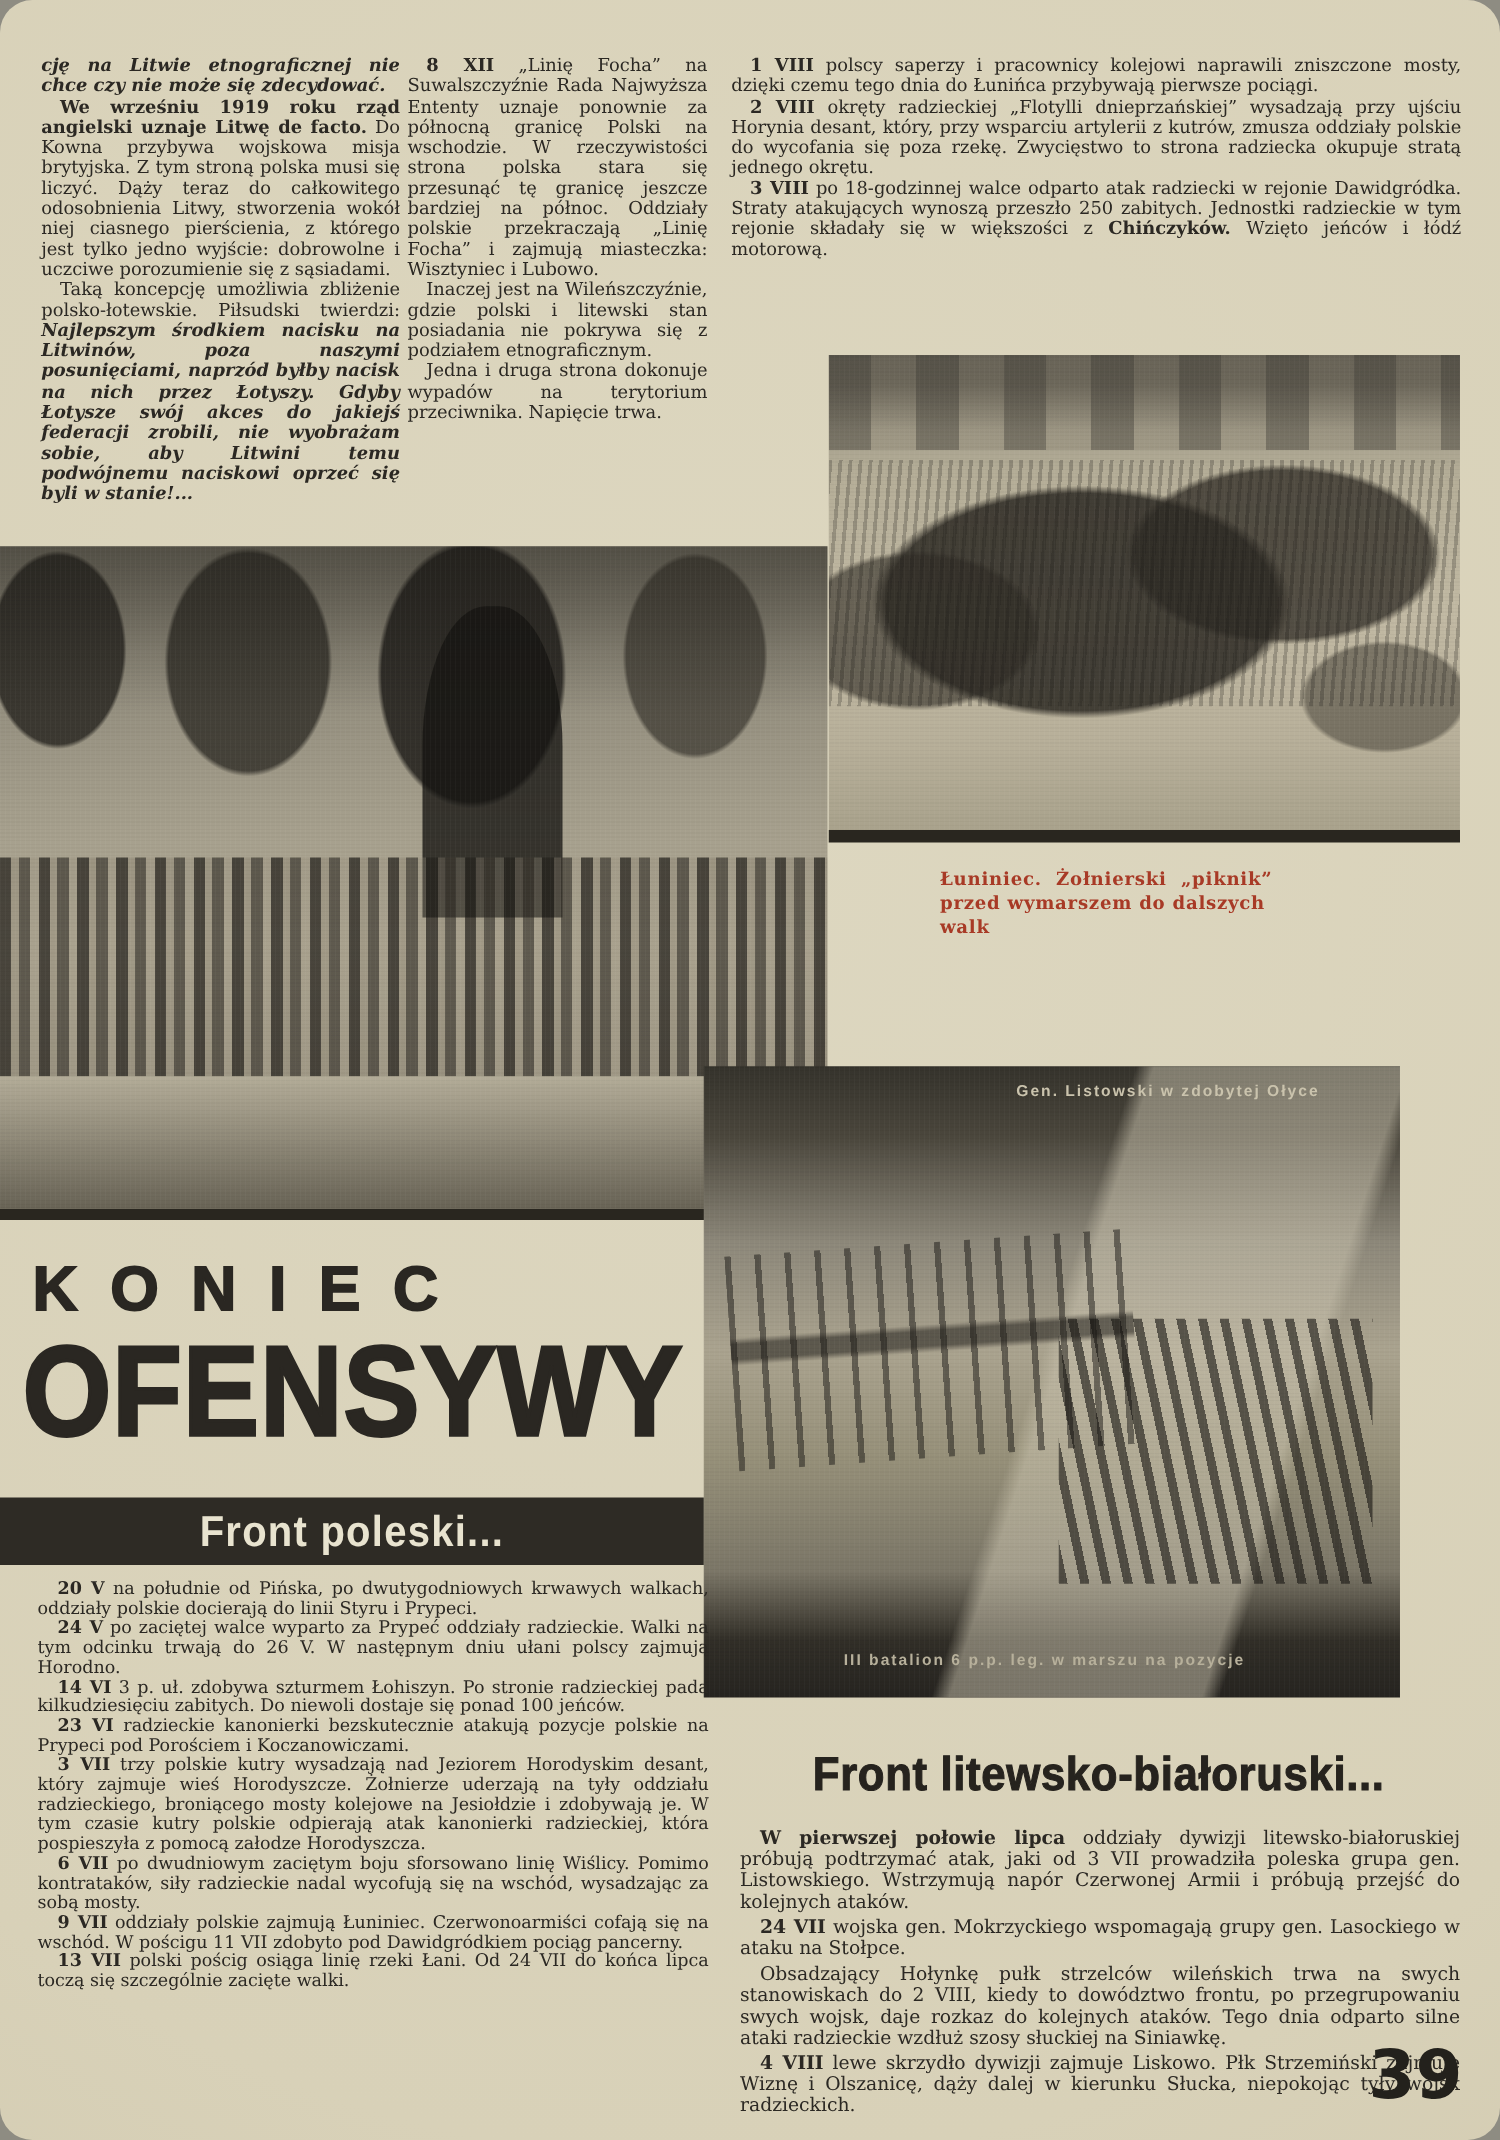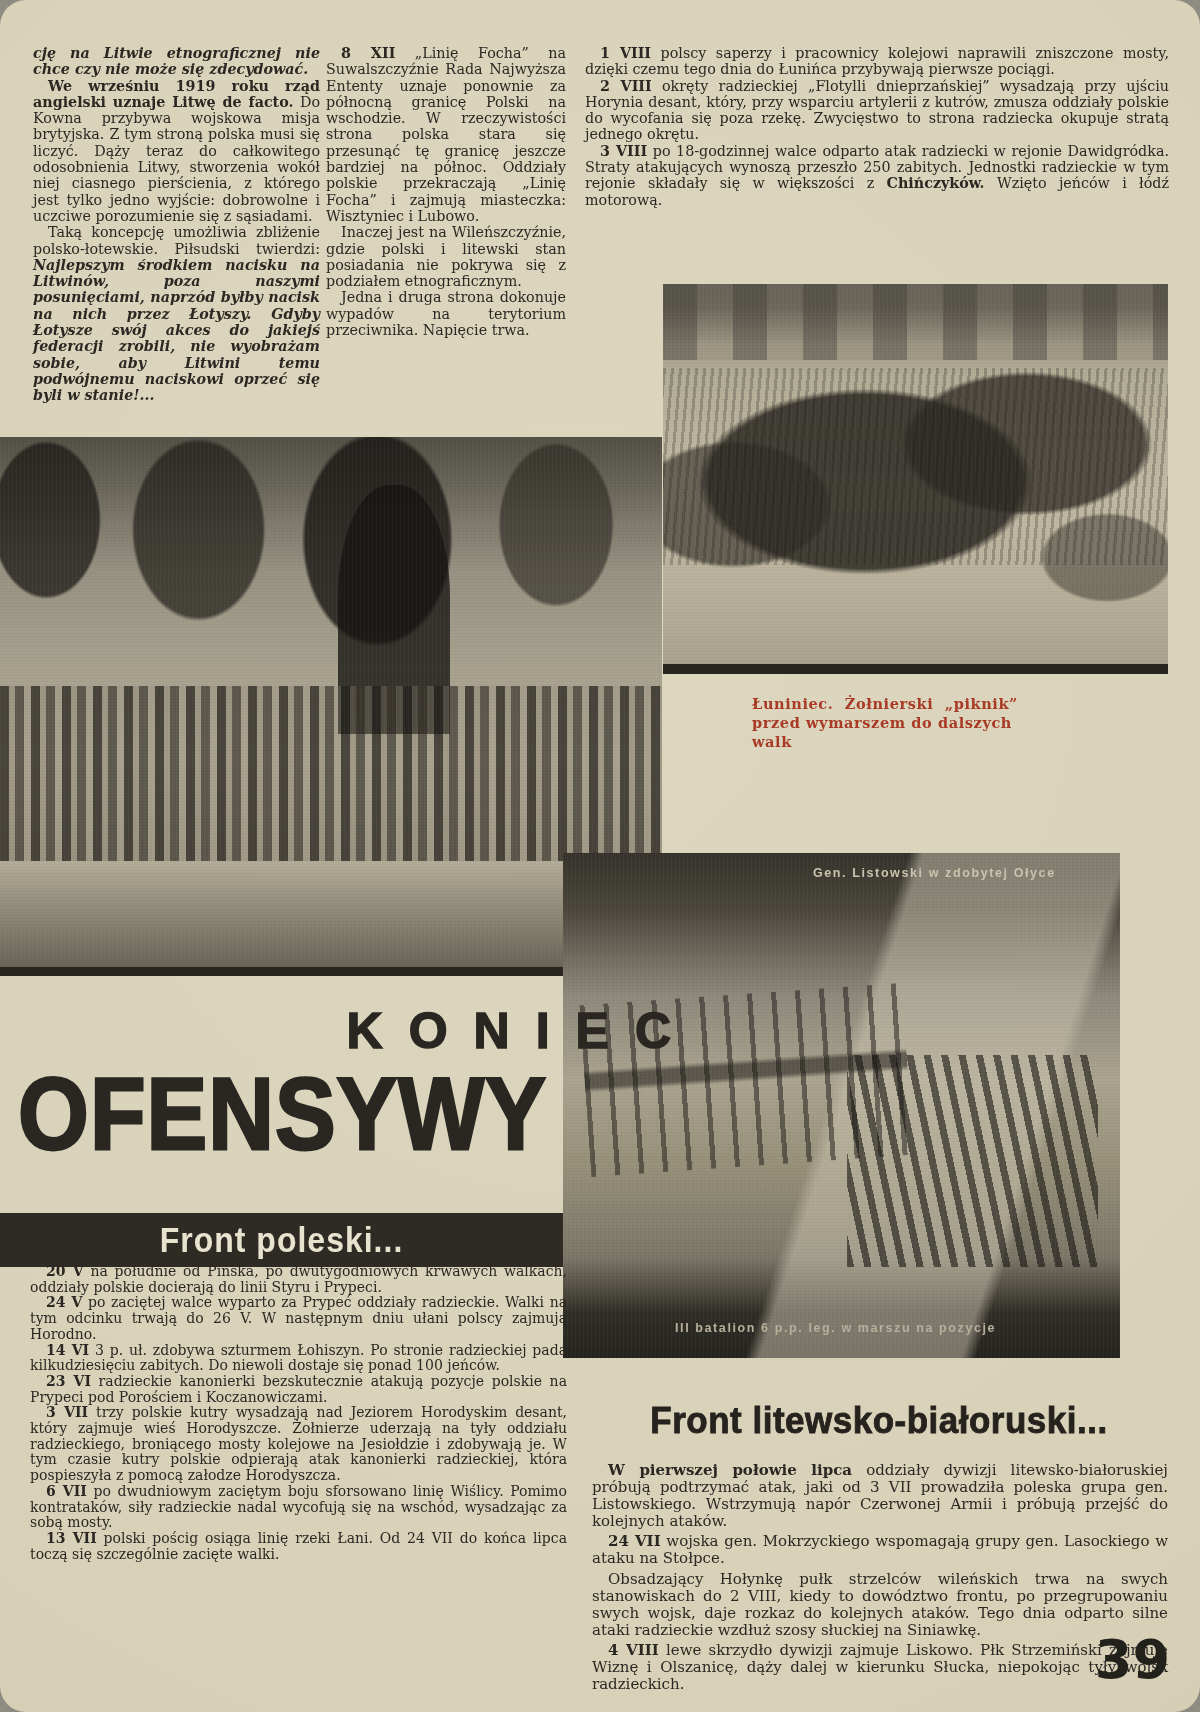--- a/index.html
+++ b/index.html
@@ -81,29 +81,29 @@
     font-family:"Liberation Sans",sans-serif; font-size:12.5px; font-weight:bold;
     letter-spacing:1.6px; color:#cac3ad; }
   .photo-caption-bottom { position:absolute; left:112px; top:468px;
     font-family:"Liberation Sans",sans-serif; font-size:12.5px; font-weight:bold;
     letter-spacing:1.6px; color:#b7b09b; }
   .caption-red { position:absolute; left:752px; top:694px; width:266px;
     font-size:14.5px; font-weight:bold; line-height:19px; letter-spacing:.6px;
     color:var(--red,#a83a26); }
   .caption-red .l1 { display:block; text-align:justify; text-align-last:justify; }
   
-  .kicker { position:absolute; left:0; top:1002px; width:677px; text-align:right;
+  .kicker { position:absolute; left:0; top:1002px; width:677px; text-align:left;
     font-family:"Liberation Sans",sans-serif; font-weight:bold; font-size:50px;
-    letter-spacing:26px; text-indent:26px; color:#2a2722;margin-left:20px; -webkit-text-stroke:1.5px #2a2722; }
+    letter-spacing:26px; text-indent:26px; color:#2a2722; -webkit-text-stroke:1.5px #2a2722; }
   .mainline { position:absolute; left:2px; top:1056px; width:561px; text-align:center;
     font-family:"Liberation Sans",sans-serif; font-weight:bold; font-size:91px;
     letter-spacing:1px; color:#2a2722; -webkit-text-stroke:2.5px #2a2722;
     transform:scaleY(1.12); transform-origin:top; }
   .bar-poleski { position:absolute; left:0; top:1198px; width:563px; height:54px;
-    background:var(--bar,#2e2b25); display:flex; align-items:center; justify-content:center;margin-top:15px; }
+    background:var(--bar,#2e2b25); display:flex; align-items:center; justify-content:center; }
   .bar-poleski span { font-family:"Liberation Sans",sans-serif; font-weight:bold;
     font-size:32px; color:#e8e3cf; letter-spacing:1px; transform:scaleY(1.08); }
   .text-poleski { position:absolute; left:30px; top:1264px; width:537px;
     font-size:14px; line-height:15.7px; text-align:justify; hyphens:auto; }
   .text-poleski p { text-indent:16px; }
   .title-litewski { position:absolute; left:590px; top:1400px; width:578px; text-align:center;
     font-family:"Liberation Sans",sans-serif; font-weight:bold; font-size:35px;
     color:#26231e; -webkit-text-stroke:.8px #26231e; letter-spacing:.5px; transform:scaleY(1.08); }
   .text-litewski { position:absolute; left:592px; top:1462px; width:576px;
     font-size:15px; line-height:17.1px; text-align:justify; hyphens:auto; }
@@ -169,20 +169,21 @@
     <span>Front poleski...</span>
   </div>
 
   <div class="text-poleski">
       <p><span class="seg-b">20 V</span><span> na południe od Pińska, po dwutygodniowych krwawych walkach, oddziały polskie docierają do linii Styru i Prypeci.</span></p>
       <p><span class="seg-b">24 V</span><span> po zaciętej walce wyparto za Prypeć oddziały radzieckie. Walki na tym odcinku trwają do 26 V. W następnym dniu ułani polscy zajmują Horodno.</span></p>
       <p><span class="seg-b">14 VI</span><span> 3 p. uł. zdobywa szturmem Łohiszyn. Po stronie radzieckiej pada kilkudziesięciu zabitych. Do niewoli dostaje się ponad 100 jeńców.</span></p>
       <p><span class="seg-b">23 VI</span><span> radzieckie kanonierki bezskutecznie atakują pozycje polskie na Prypeci pod Porościem i Koczanowiczami.</span></p>
       <p><span class="seg-b">3 VII</span><span> trzy polskie kutry wysadzają nad Jeziorem Horodyskim desant, który zajmuje wieś Horodyszcze. Żołnierze uderzają na tyły oddziału radzieckiego, broniącego mosty kolejowe na Jesiołdzie i zdobywają je. W tym czasie kutry polskie odpierają atak kanonierki radzieckiej, która pospieszyła z pomocą załodze Horodyszcza.</span></p>
       <p><span class="seg-b">6 VII</span><span> po dwudniowym zaciętym boju sforsowano linię Wiślicy. Pomimo kontrataków, siły radzieckie nadal wycofują się na wschód, wysadzając za sobą mosty.</span></p>
+      <p><span class="seg-b">9 VII</span><span> oddziały polskie zajmują Łuniniec. Czerwonoarmiści cofają się na wschód. W pościgu 11 VII zdobyto pod Dawidgródkiem pociąg pancerny.</span></p>
       <p><span class="seg-b">13 VII</span><span> polski pościg osiąga linię rzeki Łani. Od 24 VII do końca lipca toczą się szczególnie zacięte walki.</span></p>
     </div>
 
   <div class="title-litewski">Front litewsko-białoruski...</div>
   <div class="text-litewski">
       <p><span class="seg-b">W pierwszej połowie lipca</span><span> oddziały dywizji litewsko-białoruskiej próbują podtrzymać atak, jaki od 3 VII prowadziła poleska grupa gen. Listowskiego. Wstrzymują napór Czerwonej Armii i próbują przejść do kolejnych ataków.</span></p>
       <p><span class="seg-b">24 VII</span><span> wojska gen. Mokrzyckiego wspomagają grupy gen. Lasockiego w ataku na Stołpce.</span></p>
       <p><span>Obsadzający Hołynkę pułk strzelców wileńskich trwa na swych stanowiskach do 2 VIII, kiedy to dowództwo frontu, po przegrupowaniu swych wojsk, daje rozkaz do kolejnych ataków. Tego dnia odparto silne ataki radzieckie wzdłuż szosy słuckiej na Siniawkę.</span></p>
       <p><span class="seg-b">4 VIII</span><span> lewe skrzydło dywizji zajmuje Liskowo. Płk Strzemiński zajmuje Wiznę i Olszanicę, dąży dalej w kierunku Słucka, niepokojąc tyły wojsk radzieckich.</span></p>
     </div>

